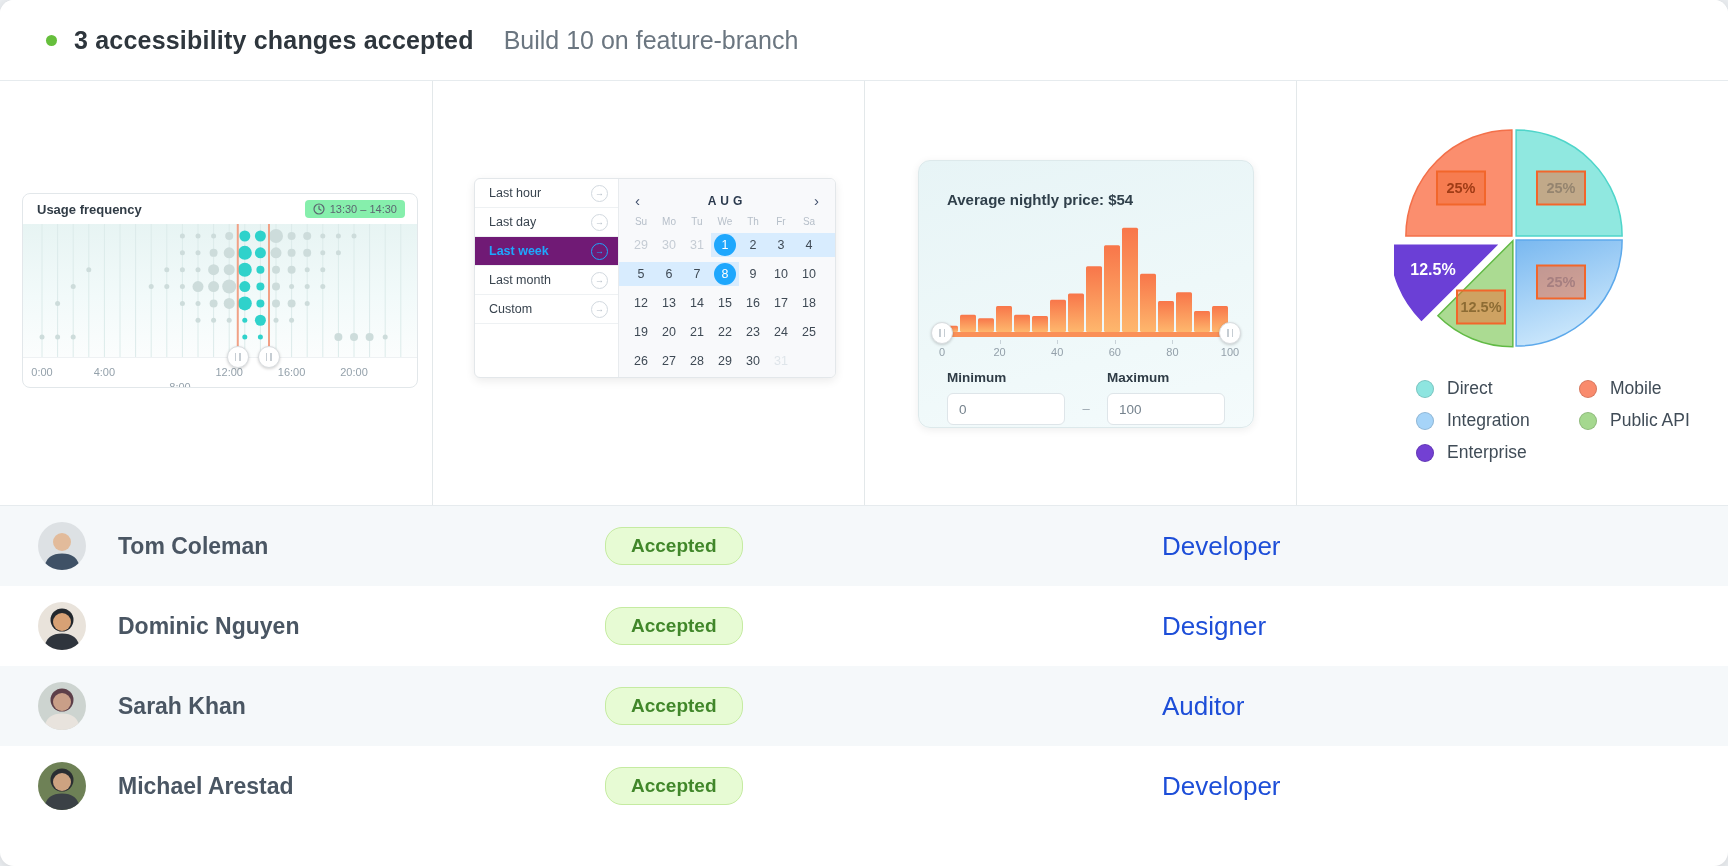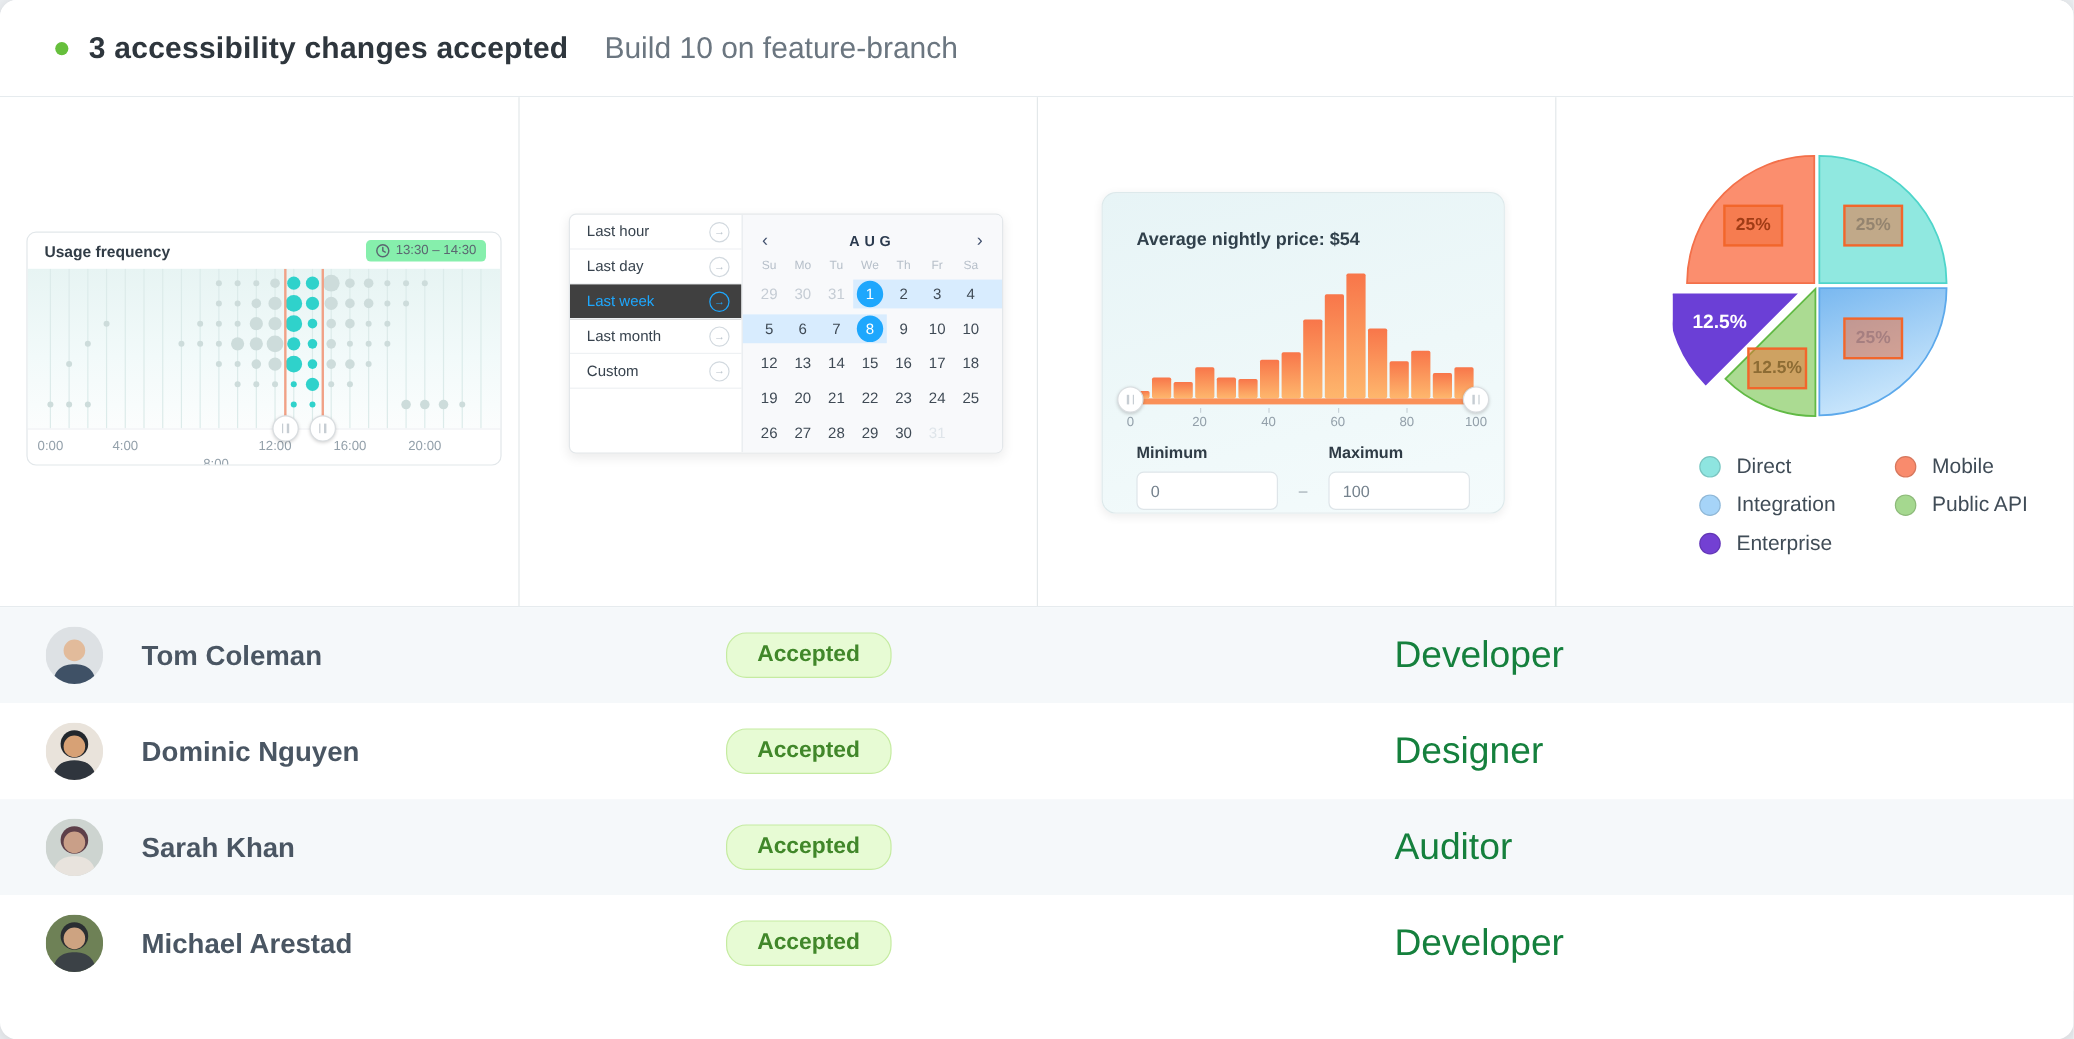--- a/index.html
+++ b/index.html
@@ -24,21 +24,21 @@
   .usage-chart{position:relative;height:133px;background:linear-gradient(180deg,#e7f4f3 0%,#f2fafa 55%,#fbfdfd 100%);}
   .usage-axis{position:relative;height:30px;border-top:1px solid #eef1f3;}
   .ua-label{position:absolute;top:8px;transform:translateX(-50%);font-size:11px;color:#94a1ab;}
   .handle{position:absolute;width:22px;height:22px;border-radius:50%;background:#fff;border:1px solid #d9dde0;box-shadow:0 1px 3px rgba(0,0,0,.18);display:flex;align-items:center;justify-content:center;gap:3px;box-sizing:border-box;z-index:3;}
   .handle i{display:block;width:1.5px;height:8px;background:#c6cdd3;}
 
   
   .dp{position:absolute;left:41px;top:97px;width:362px;height:200px;display:flex;background:#fff;border:1px solid #e3e7ea;border-radius:6px;box-shadow:0 3px 10px rgba(0,0,0,.08);box-sizing:border-box;overflow:hidden;}
   .dp-list{width:143px;flex:none;display:flex;flex-direction:column;}
   .dp-item{height:28px;flex:none;display:flex;align-items:center;justify-content:space-between;padding:0 10px 0 14px;border-bottom:1px solid #eef1f3;font-size:12.5px;color:#38434e;cursor:pointer;}
-  .dp-item.sel{background:#404040;color:#1ea7fd;font-weight:400;}
+  .dp-item.sel{background:#701a75;color:#1ea7fd;font-weight:700;}
   .dp-arrow{width:15px;height:15px;border:1px solid #d2d9df;border-radius:50%;display:flex;align-items:center;justify-content:center;font-size:9px;color:#b7c0c9;}
   .dp-item.sel .dp-arrow{border-color:#1ea7fd;color:#1ea7fd;}
   .dp-cal{flex:1;background:#f8f9fb;border-left:1px solid #e8ebee;position:relative;}
   .dp-cal-head{display:flex;align-items:center;justify-content:space-between;padding:14px 16px 0;}
   .dp-month{font-size:12px;font-weight:700;letter-spacing:4px;color:#2b3a4e;}
   .chev{font-size:15px;color:#3c4document;color:#41506d;cursor:pointer;line-height:1;}
   .dp-weekrow{position:relative;display:flex;padding-left:8px;margin-top:8px;}
   .dp-wd{width:28px;text-align:center;font-size:10px;color:#b6bfc9;}
   .dp-grid{position:relative;margin-top:3px;}
   .dp-row{position:relative;display:flex;padding-left:8px;height:29px;align-items:center;}
@@ -66,21 +66,21 @@
   .legend{position:absolute;left:119px;top:297px;display:grid;grid-template-columns:163px auto;row-gap:11px;}
   .lg-item{display:flex;align-items:center;gap:13px;}
   .lg-swatch{width:18px;height:18px;border-radius:50%;box-shadow:inset 0 0 0 1px rgba(0,0,0,.14);flex:none;}
   .lg-label{font-size:17.5px;color:#404c57;}
 
   
   .t-row{display:grid;grid-template-columns:80px 487px 557px auto;align-items:center;height:80px;padding-left:38px;background:#fff;}
   .t-row.alt{background:#f5f8fa;}
   .avatar{width:48px;height:48px;border-radius:50%;overflow:hidden;display:block;}
   .t-name{font-size:23px;font-weight:700;color:#4a5663;}
-  .t-role{font-size:31px;color:#15803d;}
+  .t-role{font-size:26px;color:#1d4ed8;}
   .badge{display:inline-block;padding:7px 25px;border-radius:17px;font-size:19px;font-weight:700;}
 </style>
 </head>
 <body>
 
 <div class="app">
 
   <div class="hdr">
     <span class="dot" id="status-dot" style="background: rgb(102, 191, 60);"></span>
     <h1>3 accessibility changes accepted</h1>

